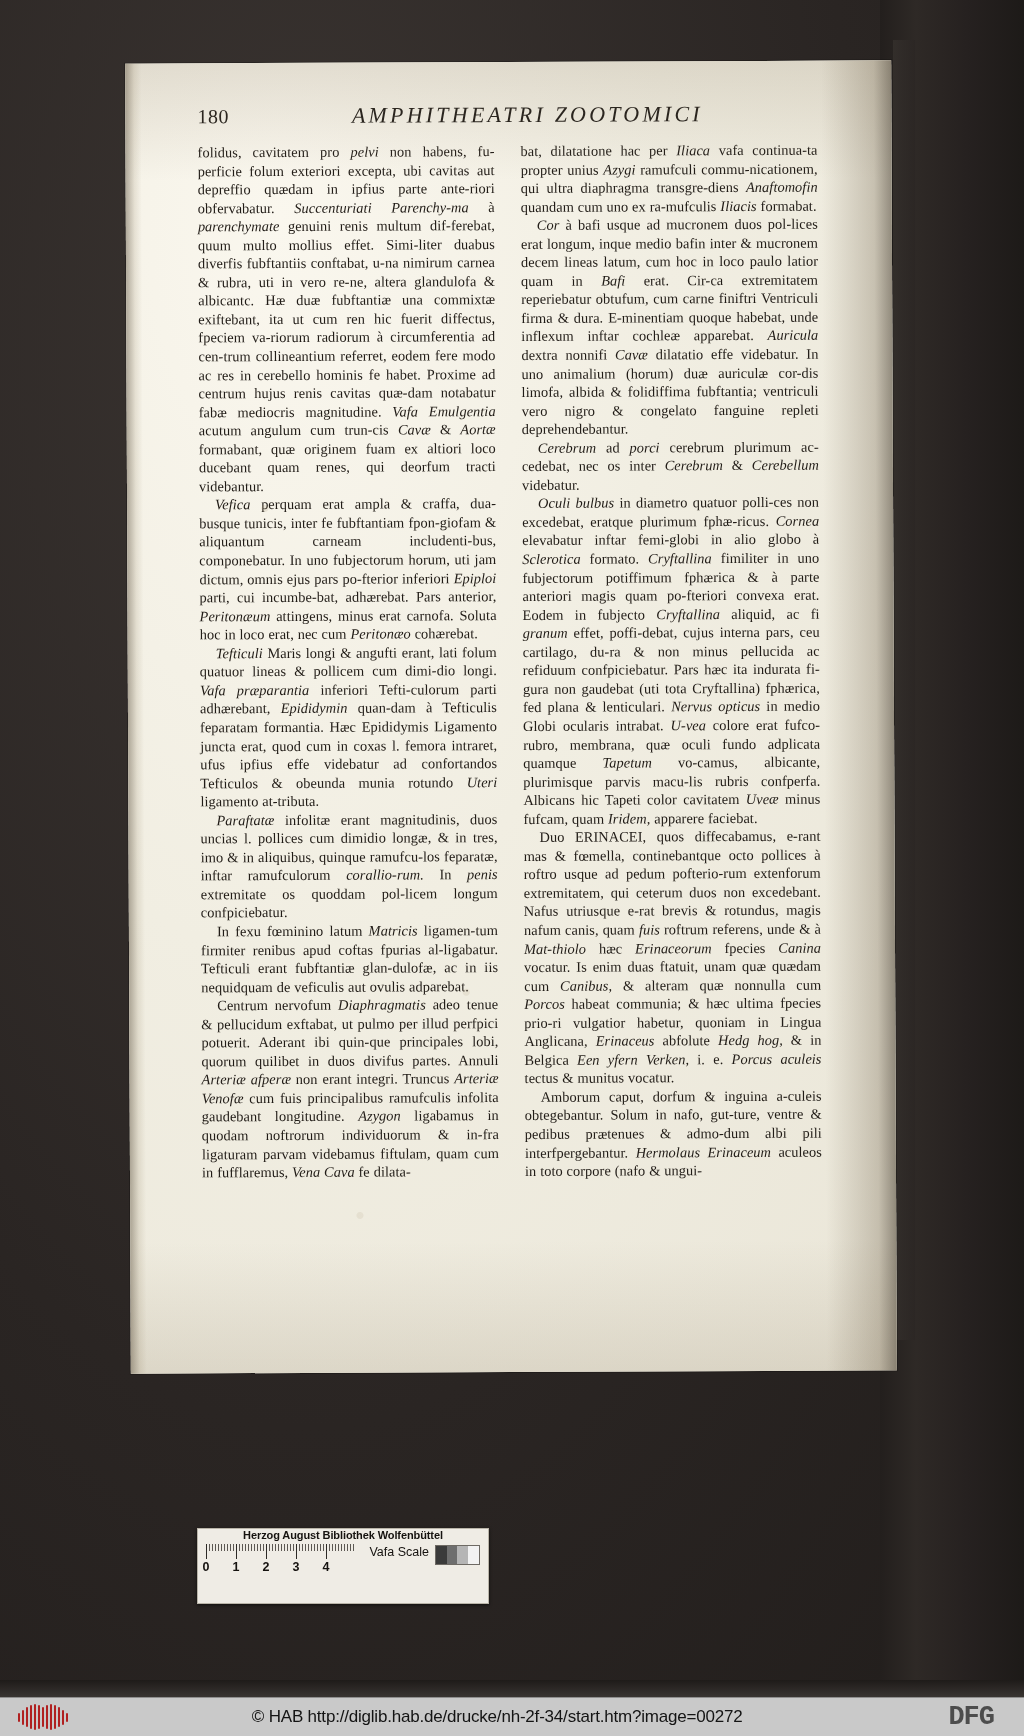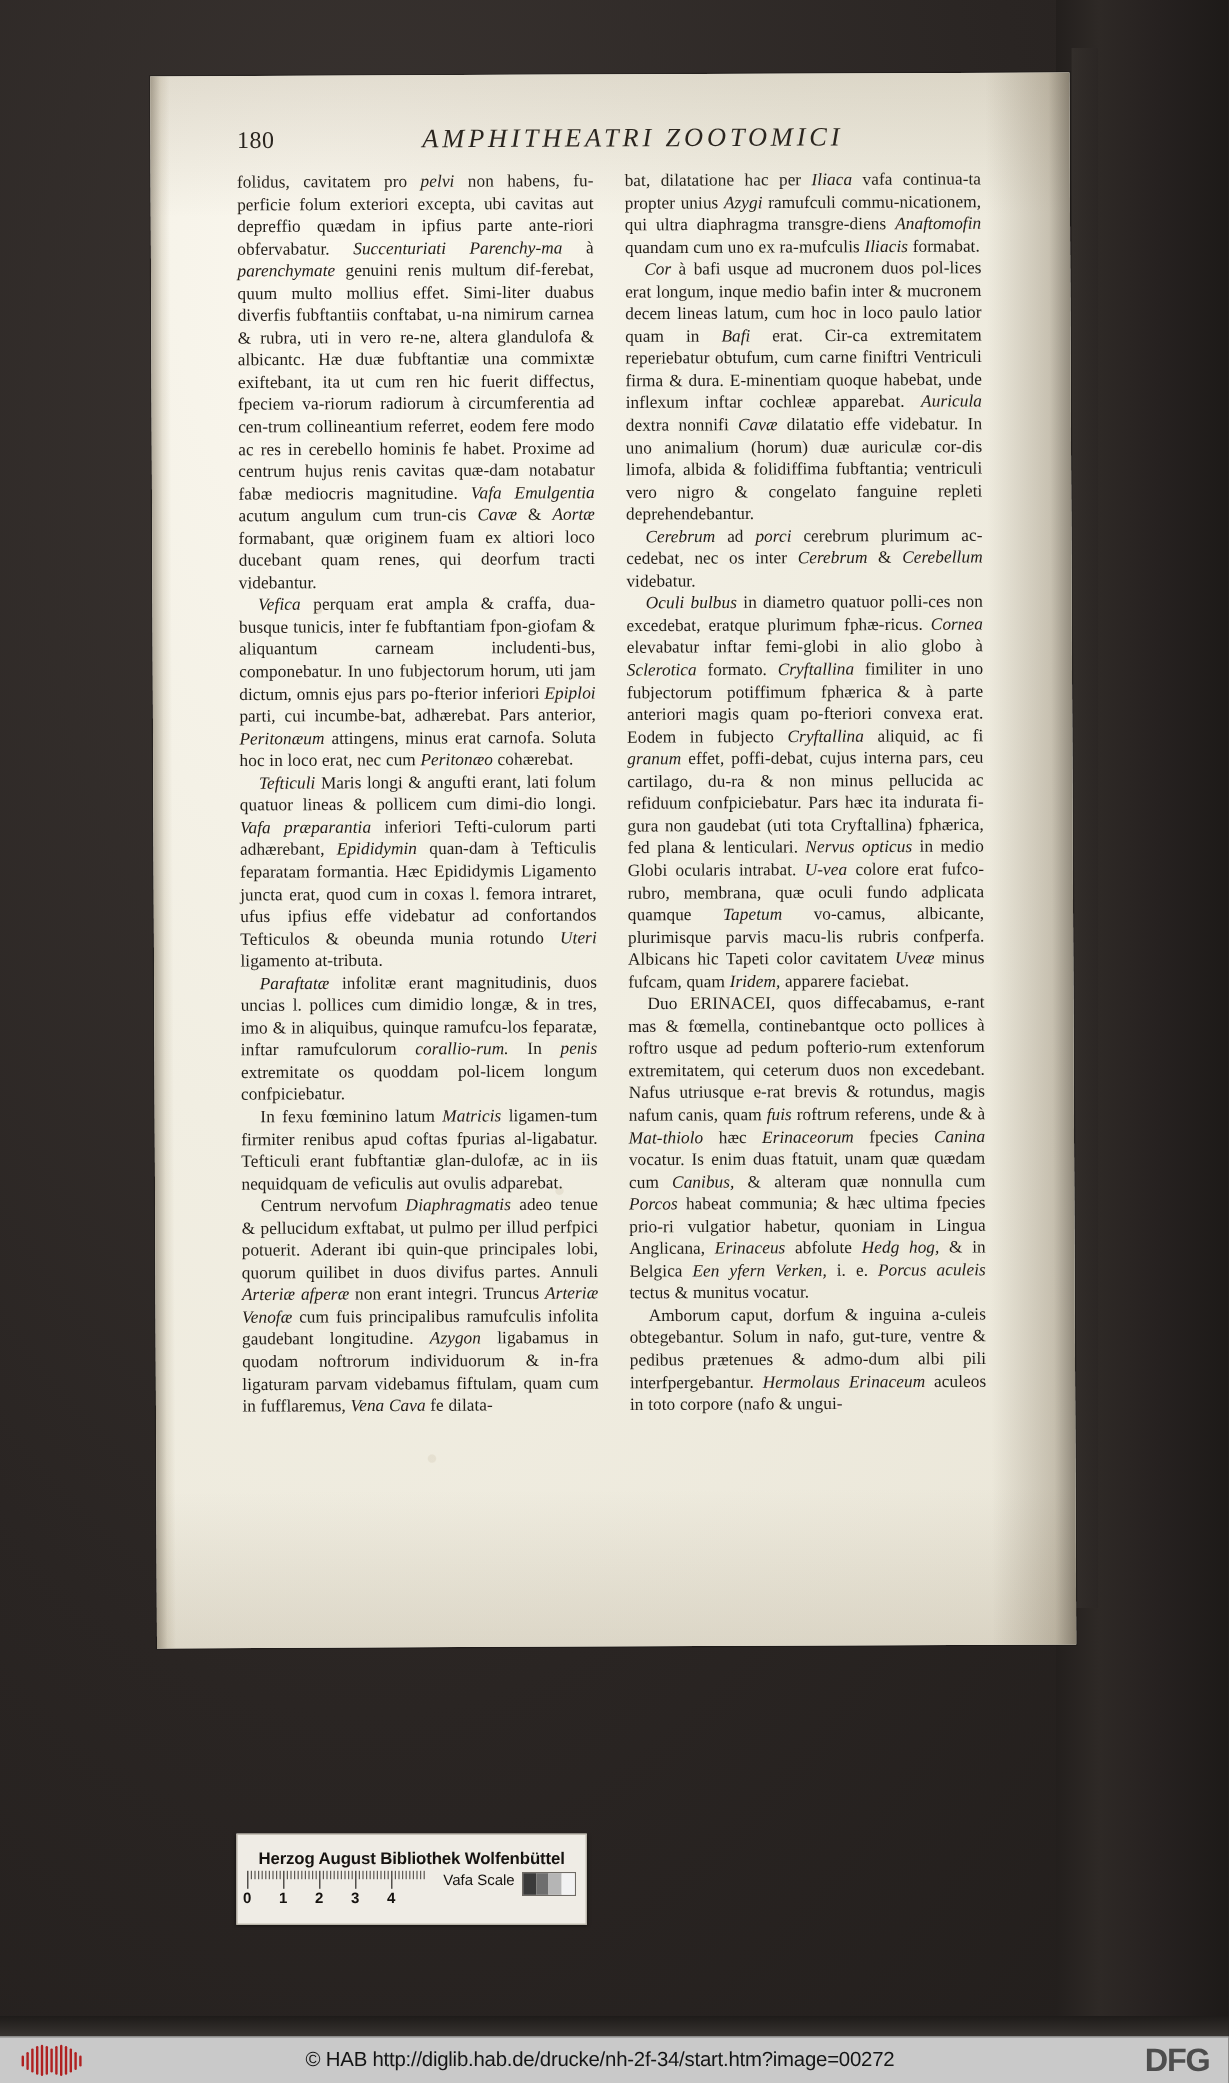--- a/index.html
+++ b/index.html
@@ -148,24 +148,24 @@
     top: 1528px;
     width: 290px;
     height: 74px;
     background: #efece5;
     border: 1px solid #b9b4a8;
     box-shadow: 0 1px 3px rgba(0,0,0,.6);
   }
   .label-title {
     font-family: "Liberation Sans", sans-serif;
     font-weight: bold;
-    font-size: 14px;
+    font-size: 11px;
     color: #15120f;
     text-align: center;
-    padding-top: 11px;
+    padding-top: 0;
     letter-spacing: -0.1px;
   }
   .label-row {
     display: flex;
     align-items: flex-start;
     padding: 3px 8px 0 8px;
     gap: 6px;
   }
   .ruler {
     position: relative;
@@ -245,26 +245,26 @@
   .footer-url {
     flex: 1;
     text-align: center;
     font-family: "Liberation Sans", sans-serif;
     font-size: 17px;
     color: #141414;
     letter-spacing: -0.2px;
     padding-right: 40px;
   }
   .dfg-logo {
-    font-family: Liberation Sans, sans-serif;
+    font-family: Liberation Mono, monospace;
     font-weight: bold;
     font-size: 27px;
     color: #4d4d4d;
     letter-spacing: -1px;
-    padding-right: 16px;
+    padding-right: 30px;
   }
   .footer-topband {
     position: absolute;
     left: 0; bottom: 38px; width: 1024px; height: 18px;
     background: linear-gradient(180deg,#1e1b19,#3a3633);
   }
 </style>
 </head>
 <body>
 

